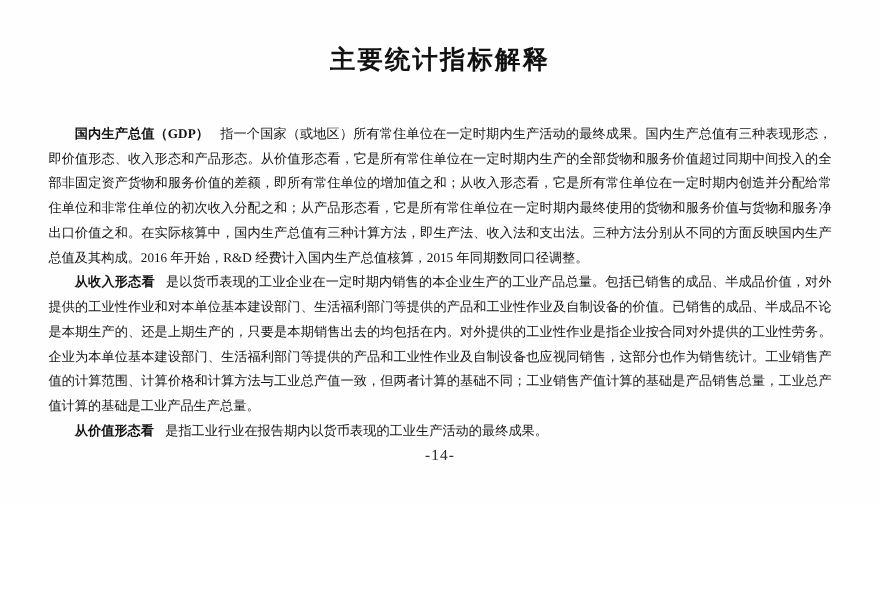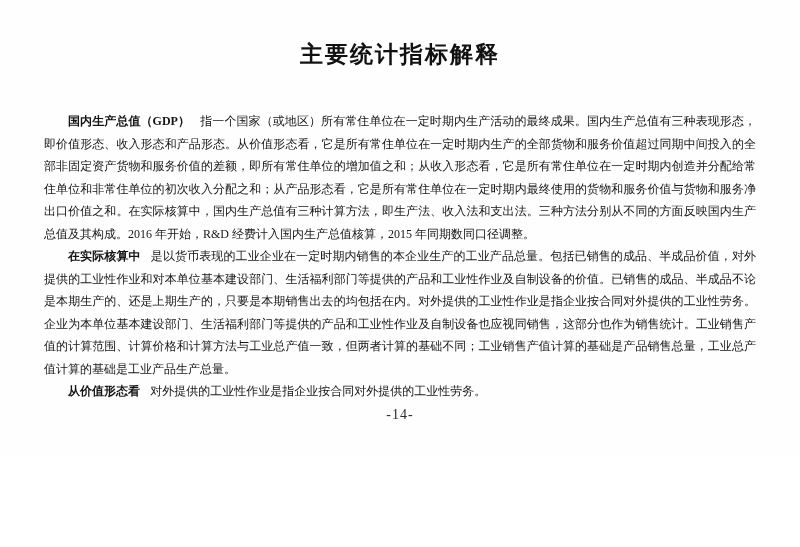--- a/index.html
+++ b/index.html
@@ -61,21 +61,21 @@
 <body>
 
 <div class="page">
 
   <h1 class="doc-title">主要统计指标解释</h1>
 
   <div class="content">
 
     <p class="para"><span class="term">国内生产总值（GDP）</span><span>指一个国家（或地区）所有常住单位在一定时期内生产活动的最终成果。国内生产总值有三种表现形态，即价值形态、收入形态和产品形态。从价值形态看，它是所有常住单位在一定时期内生产的全部货物和服务价值超过同期中间投入的全部非固定资产货物和服务价值的差额，即所有常住单位的增加值之和；从收入形态看，它是所有常住单位在一定时期内创造并分配给常住单位和非常住单位的初次收入分配之和；从产品形态看，它是所有常住单位在一定时期内最终使用的货物和服务价值与货物和服务净出口价值之和。在实际核算中，国内生产总值有三种计算方法，即生产法、收入法和支出法。三种方法分别从不同的方面反映国内生产总值及其构成。2016 年开始，R&amp;D 经费计入国内生产总值核算，2015 年同期数同口径调整。</span></p>
 
-    <p class="para"><span class="term">在实际核算中</span><span>是以货币表现的工业企业在一定时期内销售的本企业生产的工业产品总量。包括已销售的成品、半成品价值，对外提供的工业性作业和对本单位基本建设部门、生活福利部门等提供的产品和工业性作业及自制设备的价值。已销售的成品、半成品不论是本期生产的、还是上期生产的，只要是本期销售出去的均包括在内。对外提供的工业性作业是指企业按合同对外提供的工业性劳务。企业为本单位基本建设部门、生活福利部门等提供的产品和工业性作业及自制设备也应视同销售，这部分也作为销售统计。工业销售产值的计算范围、计算价格和计算方法与工业总产值一致，但两者计算的基础不同；工业销售产值计算的基础是产品销售总量，工业总产值计算的基础是工业产品生产总量。</span></p>
+    <p class="para"><span class="term">从收入形态看</span><span>是以货币表现的工业企业在一定时期内销售的本企业生产的工业产品总量。包括已销售的成品、半成品价值，对外提供的工业性作业和对本单位基本建设部门、生活福利部门等提供的产品和工业性作业及自制设备的价值。已销售的成品、半成品不论是本期生产的、还是上期生产的，只要是本期销售出去的均包括在内。对外提供的工业性作业是指企业按合同对外提供的工业性劳务。企业为本单位基本建设部门、生活福利部门等提供的产品和工业性作业及自制设备也应视同销售，这部分也作为销售统计。工业销售产值的计算范围、计算价格和计算方法与工业总产值一致，但两者计算的基础不同；工业销售产值计算的基础是产品销售总量，工业总产值计算的基础是工业产品生产总量。</span></p>
 
-    <p class="para"><span class="term">从价值形态看</span><span>对外提供的工业性作业是指企业按合同对外提供的工业性劳务。</span></p>
+    <p class="para"><span class="term">从价值形态看</span><span>是指工业行业在报告期内以货币表现的工业生产活动的最终成果。</span></p>
 
   </div>
 
   <div class="page-number">-14-</div>
 
 </div>
 
 </body></html>

